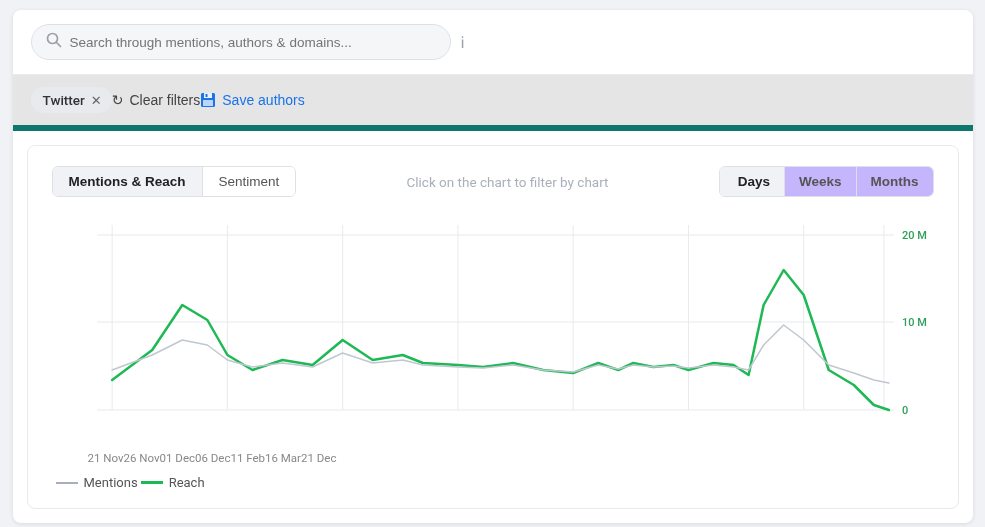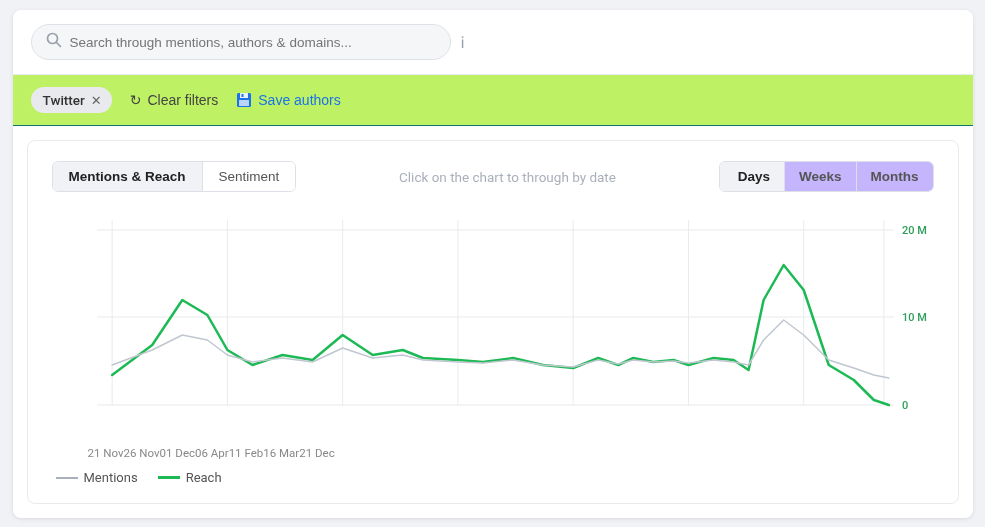--- a/index.html
+++ b/index.html
@@ -51,23 +51,22 @@
     }
     .info-icon {
       color: #9aa0ab;
       font-size: 16px;
       cursor: pointer;
     }
     .filters-row {
       padding: 12px 18px;
       display: flex;
       align-items: center;
-      gap: 18px;
-      border-bottom: 1px solid #0f766e;
-      background: #bef264;
+      border-bottom: 6px solid #0f766e;
+      background: #e5e5e5;
     }
     .filter-tag {
       display: flex;
       align-items: center;
       gap: 6px;
       background: #e8eaed;
       border-radius: 14px;
       padding: 5px 10px 5px 12px;
       font-size: 13.5px;
       font-weight: 500;
@@ -183,21 +182,21 @@
       padding-right: 48px;
     }
     .x-label {
       font-size: 11.5px;
       color: #888;
       text-align: center;
     }
     .legend-row {
       display: flex;
       align-items: center;
-      gap: 20px;
+      gap: 3px;
       margin-top: 10px;
       padding-left: 4px;
     }
     .legend-item {
       display: flex;
       align-items: center;
       gap: 6px;
       font-size: 13px;
       color: #555;
     }
@@ -255,21 +254,21 @@
     </button>
   </div>
 
   <div class="chart-section">
 
     <div class="chart-controls-row">
       <div class="chart-tabs">
         <button class="chart-tab active">Mentions &amp; Reach</button>
         <button class="chart-tab">Sentiment</button>
       </div>
-      <span class="chart-hint">Click on the chart to through by date</span>
+      <span class="chart-hint">Click on the chart to filter by chart</span>
       <div class="period-tabs">
         <button class="period-tab active">Days</button>
         <button class="period-tab">Weeks</button>
         <button class="period-tab">Months</button>
       </div>
     </div>
 
     <div class="chart-area">
       <svg class="chart-svg" viewBox="0 0 880 230" preserveAspectRatio="none">
 
@@ -293,21 +292,21 @@
         <polyline points="60,165 100,135 130,90 155,105 175,140 200,155 230,145 260,150 290,125 320,145 350,140 370,148 405,150 430,152 460,148 490,155 520,158 545,148 565,155 580,148 600,152 620,150 635,155 660,148 680,150 695,160 710,90 730,55 750,80 775,155 800,170 820,190 835,195" fill="none" stroke="#1db954" stroke-width="2.5" stroke-linejoin="round" stroke-linecap="round"></polyline>
 
         <polyline points="60,155 100,140 130,125 155,130 175,145 200,152 230,148 260,152 290,138 320,148 350,145 370,150 405,152 430,153 460,150 490,155 520,157 545,150 565,154 580,150 600,152 620,151 635,153 660,150 680,152 695,155 710,130 730,110 750,125 775,150 800,158 820,165 835,168" fill="none" stroke="#c0c7d0" stroke-width="1.5" stroke-linejoin="round" stroke-linecap="round"></polyline>
       </svg>
     </div>
 
     <div class="x-labels">
       <span class="x-label">21 Nov</span>
       <span class="x-label">26 Nov</span>
       <span class="x-label">01 Dec</span>
-      <span class="x-label">06 Apr</span>
+      <span class="x-label">06 Dec</span>
       <span class="x-label">11 Feb</span>
       <span class="x-label">16 Mar</span>
       <span class="x-label">21 Dec</span>
     </div>
 
     <div class="legend-row">
       <div class="legend-item">
         <div class="legend-line-mentions"></div>
         <span>Mentions</span>
       </div>

